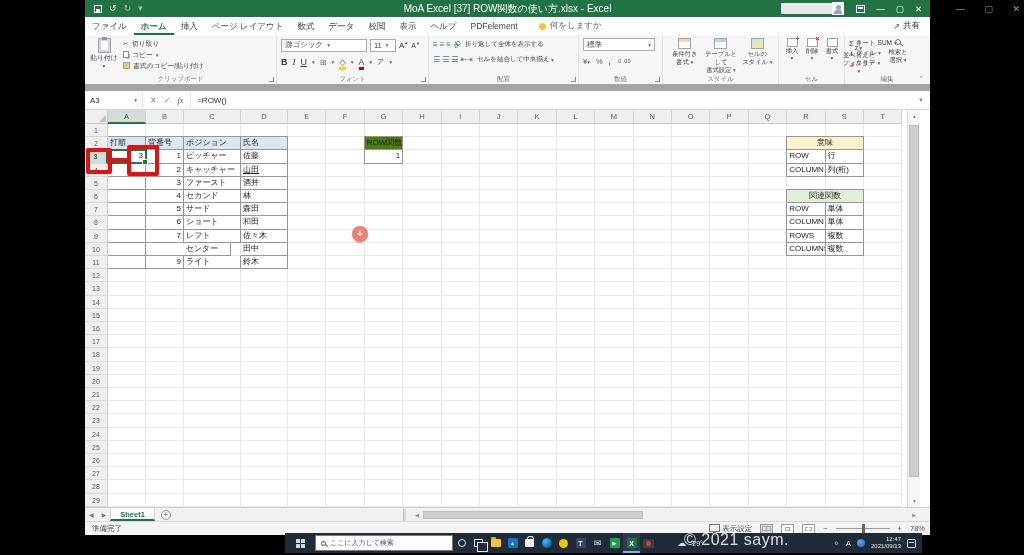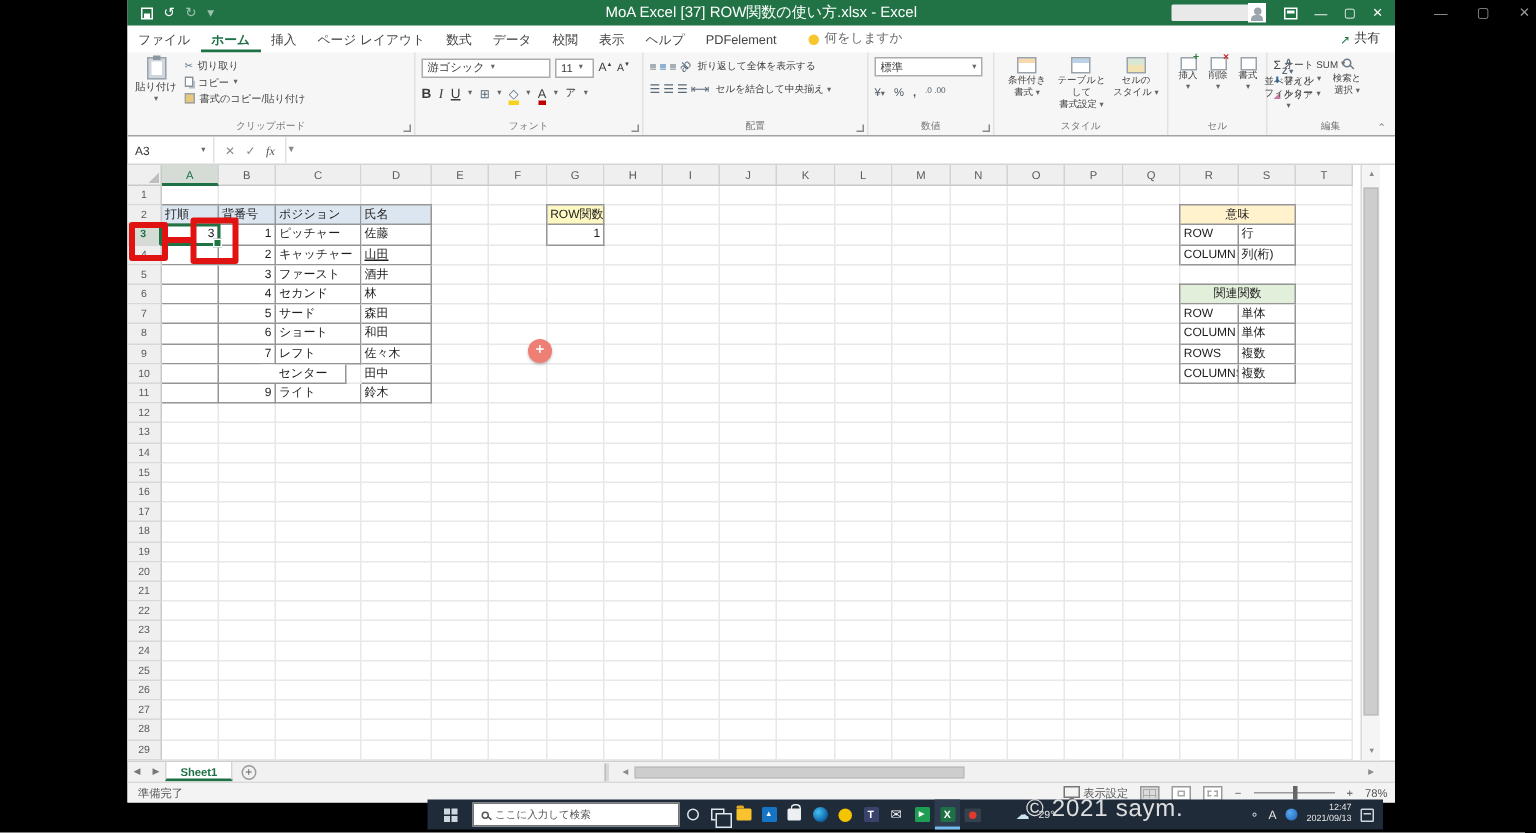--- a/index.html
+++ b/index.html
@@ -32,21 +32,21 @@
   
   .menubar{height:18px;background:#fff;display:flex;align-items:stretch;font-size:8.5px;color:#444}
   .mtab{padding:0 7px;line-height:18px;white-space:nowrap}
   .mtab.active{color:#1E7145;font-weight:bold;border-bottom:2px solid #1E7145}
   .tellme{display:flex;align-items:center;gap:4px;margin-left:14px;color:#666}
   .bulb{width:7px;height:7px;border-radius:50%;background:#f7c52c;display:inline-block}
   .share{margin-left:auto;margin-right:10px;display:flex;align-items:center;gap:3px;color:#333}
   .share .arr{color:#1E7145;font-size:8px}
 
   
-  .ribbon{height:56px;background:#F6F6F6;border-bottom:1px solid #a3a3a3;display:flex;position:relative;font-size:7px;color:#3c3c3c}
+  .ribbon{height:56px;background:#F6F6F6;border-bottom:7px solid #a3a3a3;display:flex;position:relative;font-size:7px;color:#3c3c3c}
   .rgroup{border-right:1px solid #E2E2E2;position:relative;padding:3px 3px 11px 4px;flex:none}
   .rfoot{position:absolute;bottom:0;left:0;right:0;height:11px;font-size:6.5px;color:#777;text-align:center;line-height:11px}
   .launcher{position:absolute;right:2px;bottom:2px;width:5px;height:5px;border-right:1px solid #8a8a8a;border-bottom:1px solid #8a8a8a}
   .rrow{display:flex;align-items:center;gap:3px;height:14px}
   .rbtn{display:flex;align-items:center;gap:2px;padding:0 2px;white-space:nowrap}
   .car{font-size:5.5px;color:#666}
   .pastebtn{width:30px;text-align:center;float:left;margin-right:4px}
   .ic-clip{width:13px;height:15px;background:#cfd6dd;border:1px solid #9aa3ab;margin:0 auto;position:relative}
   .ic-clip:after{content:"";position:absolute;left:2px;top:2px;right:2px;bottom:2px;background:#fff}
   .ic-clip:before{content:"";position:absolute;left:3px;top:-2px;width:5px;height:3px;background:#8d969e;z-index:1}
@@ -389,20 +389,21 @@
   <div class="fbar">
     <div class="namebox">
         <span>A3</span>
         <span class="car">▾</span>
       </div>
     <div class="fbtns">
       <span>✕</span>
       <span>✓</span>
       <span class="fx">fx</span>
     </div>
+    <div class="ftext">=ROW()</div>
     <span class="fchev">▼</span>
   </div>
 
   <div id="grid">
 
     <div class="selbox" style="left:22px;top:39.4px;width:40px;height:15px"></div>
 
     <div class="redbox" style="left:1px;top:38px;width:26px;height:26px"></div>
     <div class="redbox" style="left:42px;top:35px;width:32px;height:31px"></div>
     <div class="redline" style="left:26px;top:48px;width:17px;height:4px"></div>
@@ -548,21 +549,21 @@
       <div class="tcell" style="left: 23px; top: 132.8px; width: 38px; height: 13.2px; text-align: right;"></div>
       <div class="tcell" style="left: 61px; top: 132.8px; width: 38px; height: 13.2px; text-align: right;">8</div>
       <div class="tcell" style="left: 89px; top: 132.8px; width: 57px; height: 13.2px; text-align: center;">センター</div>
       <div class="tcell" style="left: 156px; top: 132.8px; width: 47px; height: 13.2px; text-align: left;">田中</div>
       <div class="tcell" style="left: 23px; top: 146px; width: 38px; height: 13.2px; text-align: right;"></div>
       <div class="tcell" style="left: 61px; top: 146px; width: 38px; height: 13.2px; text-align: right;">9</div>
       <div class="tcell" style="left: 99px; top: 146px; width: 57px; height: 13.2px; text-align: left;">ライト</div>
       <div class="tcell" style="left: 156px; top: 146px; width: 47px; height: 13.2px; text-align: left;">鈴木</div>
       <div class="tline" style="left: 22px; top: 26.2px; width: 181px; height: 1px;"></div>
       <div class="tline" style="left: 22px; top: 26.2px; width: 1px; height: 133px;"></div>
-      <div class="tcell" style="left: 279.8px; top: 27.2px; width: 38.4px; height: 13.2px; text-align: center; background: #fef9c3;">ROW関数</div>
+      <div class="tcell" style="left: 279.8px; top: 27.2px; width: 38.4px; height: 13.2px; text-align: center; background: #4d7c0f;">ROW関数</div>
       <div class="tcell" style="left: 279.8px; top: 40.4px; width: 38.4px; height: 13.2px; text-align: right;">1</div>
       <div class="tline" style="left: 278.8px; top: 26.2px; width: 39.4px; height: 1px;"></div>
       <div class="tline" style="left: 278.8px; top: 26.2px; width: 1px; height: 27.4px;"></div>
       <div class="tcell" style="left: 702.2px; top: 27.2px; width: 76.8px; height: 13.2px; text-align: center; background: rgb(255, 242, 204);">意味</div>
       <div class="tcell" style="left: 702.2px; top: 40.4px; width: 38.4px; height: 13.2px; text-align: left;">ROW</div>
       <div class="tcell" style="left: 740.6px; top: 40.4px; width: 38.4px; height: 13.2px; text-align: left;">行</div>
       <div class="tcell" style="left: 702.2px; top: 53.6px; width: 38.4px; height: 13.2px; text-align: left;">COLUMN</div>
       <div class="tcell" style="left: 740.6px; top: 53.6px; width: 38.4px; height: 13.2px; text-align: left;">列(桁)</div>
       <div class="tline" style="left: 701.2px; top: 26.2px; width: 77.8px; height: 1px;"></div>
       <div class="tline" style="left: 701.2px; top: 26.2px; width: 1px; height: 40.6px;"></div>

